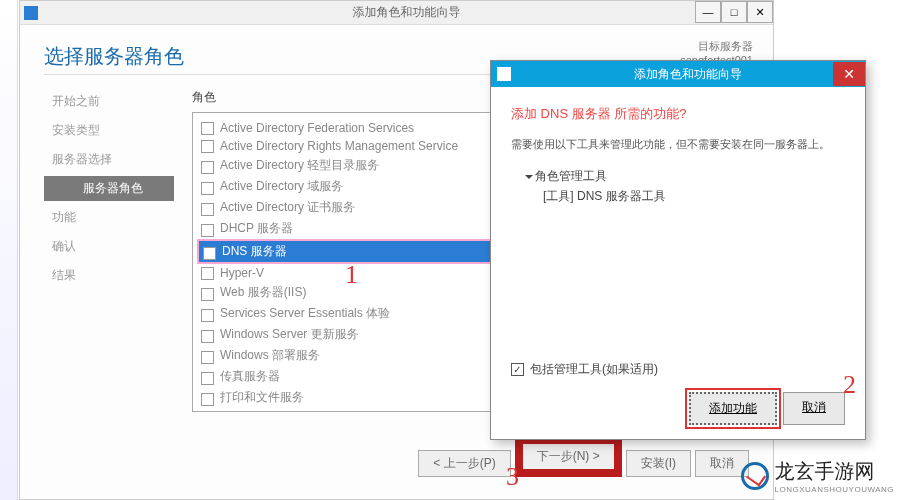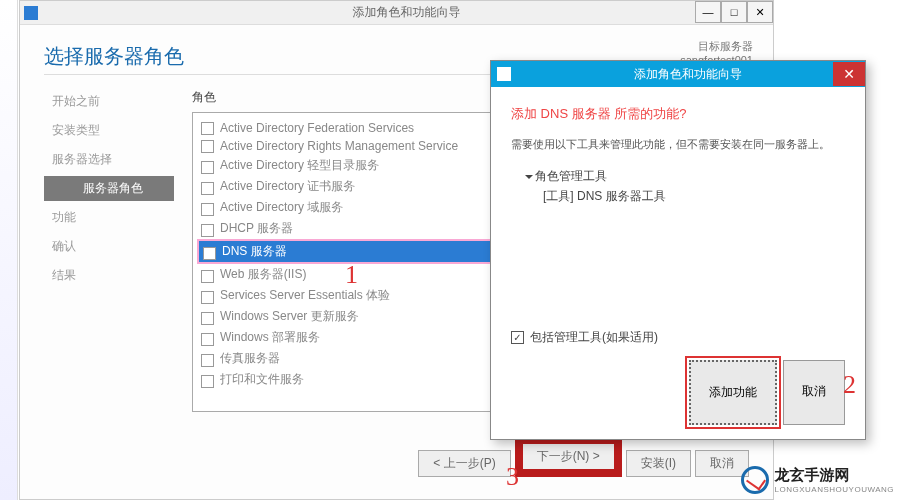--- a/index.html
+++ b/index.html
@@ -45,36 +45,36 @@
 .popup-desc { color: #555; font-size: 11px; margin-bottom: 14px; }
 .tree { font-size: 12px; color: #444; line-height: 20px; }
 .tree-indent-1 { padding-left: 16px; }
 .tree-indent-2 { padding-left: 32px; }
 .tree-caret { display: inline-block; width: 0; height: 0; border-left: 4px solid #444; border-top: 4px solid transparent; border-bottom: 4px solid transparent; transform: rotate(90deg); margin-right: 4px; vertical-align: middle; }
 
 .popup-footer { position: absolute; bottom: 14px; left: 20px; right: 20px; }
 .include-check { display: flex; align-items: center; gap: 6px; color: #444; margin-bottom: 14px; }
 .check-mark { width: 13px; height: 13px; border: 1px solid #555; display: flex; align-items: center; justify-content: center; font-size: 10px; }
 .popup-btns { display: flex; justify-content: flex-end; gap: 6px; }
-.popup-btn { padding: 22px 18px; border: 1px solid #999; background: #e9e9e9; font-size: 12px; }
+.popup-btn { padding: 6px 18px; border: 1px solid #999; background: #e9e9e9; font-size: 12px; text-decoration: underline; }
 .popup-btn.primary { border: 2px dotted #666; }
 .popup-btn.boxed { outline: 2px solid #d33; outline-offset: 2px; }
 
 
 .anno { position: absolute; color: #d33; font-size: 26px; font-family: serif; }
 .anno-1 { left: 345px; top: 260px; }
 .anno-2 { left: 843px; top: 370px; }
 .anno-3 { left: 506px; top: 462px; }
 
 
 .watermark { position: absolute; right: 10px; bottom: 6px; display: flex; align-items: center; gap: 6px; }
 .wm-logo { width: 28px; height: 28px; border-radius: 50%; border: 3px solid #1a6bad; position: relative; }
 .wm-logo::after { content: ""; position: absolute; left: 4px; top: 6px; width: 14px; height: 10px; border: 2px solid #d33; border-top: none; border-left: none; transform: rotate(35deg); }
 .wm-text { display: flex; flex-direction: column; }
-.wm-cn { font-size: 15px; color: #222; font-weight: bold; }
+.wm-cn { font-size: 20px; color: #222; font-weight: normal; }
 .wm-en { font-size: 8px; color: #888; letter-spacing: .5px; }
 
 .scroll-dummy { position: absolute; right: 0; top: 0; width: 16px; height: 100%; background: #efefef; border-left: 1px solid #ccc; }
 .vline { position: absolute; left: 0; top: 0; width: 18px; height: 500px; background: linear-gradient(#fff,#eef); border-right: 1px solid #ddd; }
 </style>
 </head>
 <body>
 
 <div class="vline"></div>
 
@@ -117,33 +117,37 @@
           <div class="role-item">
               <span class="role-checkbox"></span>
               <span>Active Directory Rights Management Service</span>
             </div>
           <div class="role-item">
               <span class="role-checkbox"></span>
               <span>Active Directory 轻型目录服务</span>
             </div>
           <div class="role-item">
               <span class="role-checkbox"></span>
+              <span>Active Directory 域服务</span>
+            </div>
+          <div class="role-item">
+              <span class="role-checkbox"></span>
               <span>Active Directory 证书服务</span>
             </div>
           <div class="role-item">
               <span class="role-checkbox"></span>
-              <span>Active Directory 域服务</span>
-            </div>
-          <div class="role-item">
-              <span class="role-checkbox"></span>
               <span>DHCP 服务器</span>
             </div>
           <div class="role-item highlighted">
               <span class="role-checkbox"></span>
               <span>DNS 服务器</span>
+            </div>
+          <div class="role-item">
+              <span class="role-checkbox"></span>
+              <span>Hyper-V</span>
             </div>
           <div class="role-item">
               <span class="role-checkbox"></span>
               <span>Web 服务器(IIS)</span>
             </div>
           <div class="role-item">
               <span class="role-checkbox"></span>
               <span>Services Server Essentials 体验</span>
             </div>
           <div class="role-item">

